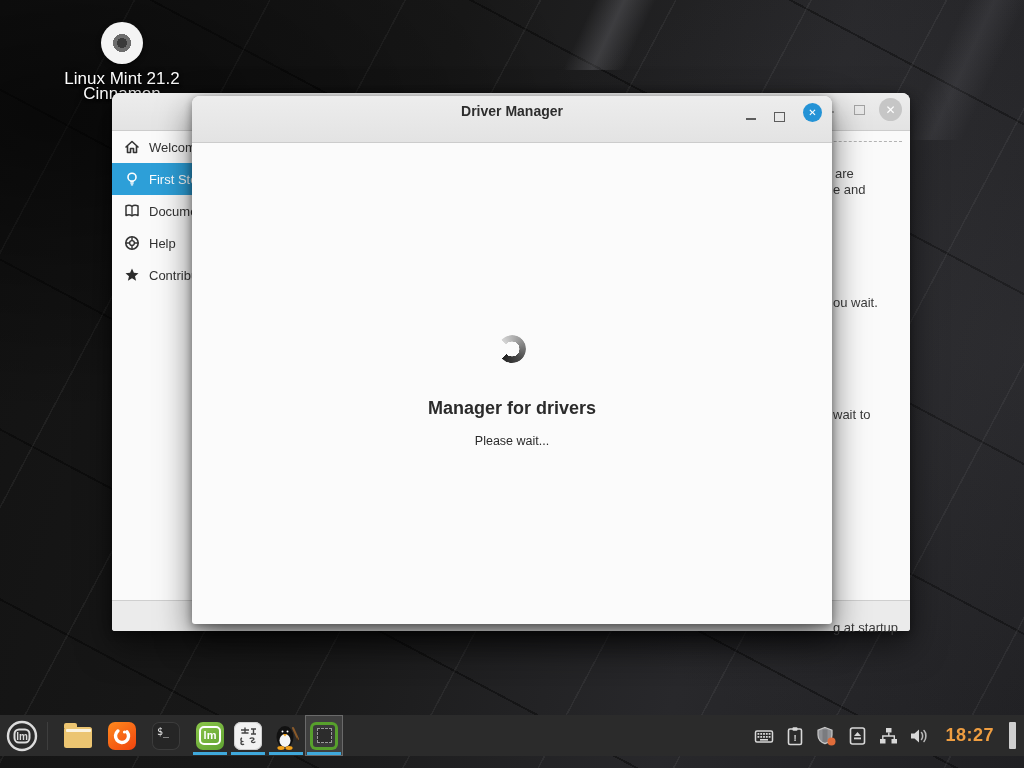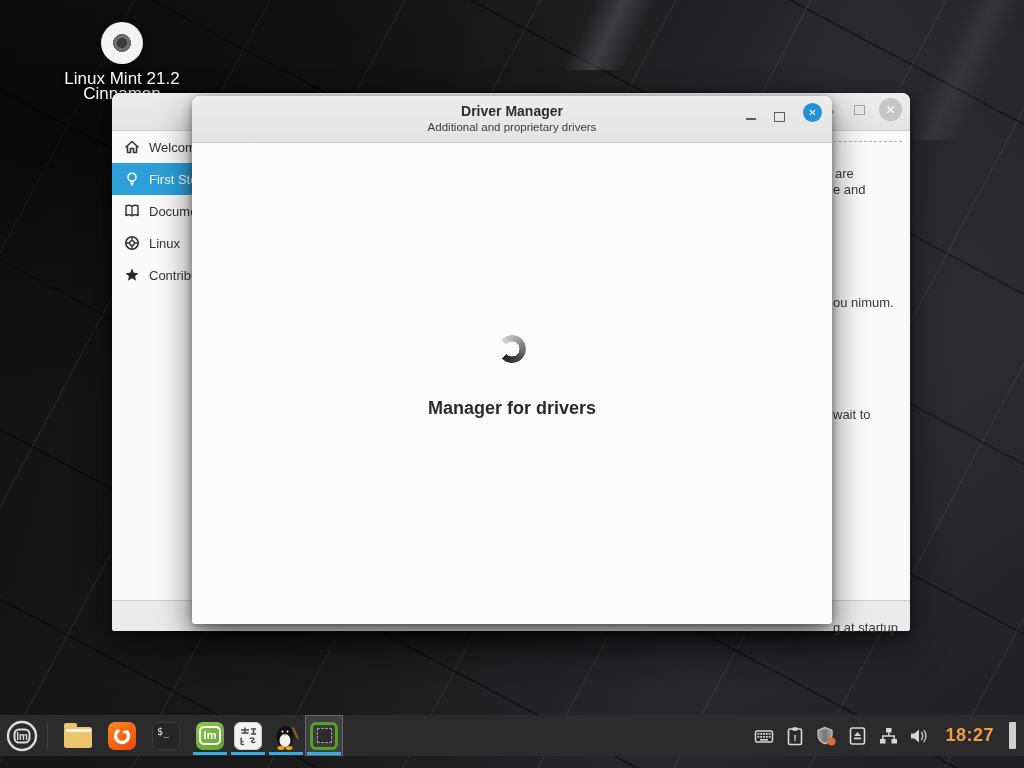--- a/index.html
+++ b/index.html
@@ -158,57 +158,57 @@
         <path d="M8 3.3 V12.8" stroke="#333" stroke-width="1.3"></path>
       </svg>
       <span>Documentation</span>
     </div>
     <div class="side-item">
       <svg width="16" height="16" viewBox="0 0 16 16">
         <circle cx="8" cy="8" r="6.2" fill="none" stroke="#333" stroke-width="1.6"></circle>
         <circle cx="8" cy="8" r="2.4" fill="none" stroke="#333" stroke-width="1.4"></circle>
         <path d="M8 1.8 V5.6 M8 10.4 V14.2 M1.8 8 H5.6 M10.4 8 H14.2" stroke="#333" stroke-width="1.4"></path>
       </svg>
-      <span>Linux</span>
+      <span>Help</span>
     </div>
     <div class="side-item">
       <svg width="16" height="16" viewBox="0 0 16 16">
         <path d="M8 1.5 L9.9 5.8 14.5 6.2 11 9.2 12.1 13.8 8 11.3 3.9 13.8 5 9.2 1.5 6.2 6.1 5.8 Z" fill="#2b2b2b"></path>
       </svg>
       <span>Contribute</span>
     </div>
   </div>
 
   <span class="frag" style="left:723px;top:73px;">are</span>
   <span class="frag" style="left:721px;top:89px;">e and</span>
-  <span class="frag" style="left:721px;top:202px;">ou nimum.</span>
+  <span class="frag" style="left:721px;top:202px;">ou wait.</span>
   <span class="frag" style="left:721px;top:314px;">wait to</span>
 
   <div class="welcome-footer">
     <span class="frag">g at startup</span>
   </div>
 </div>
 
 <div class="win" id="driver-window">
   <div class="titlebar">
     <div class="dm-title">Driver Manager</div>
-    <div class="dm-subtitle">Additional and proprietary drivers</div>
     <div class="tb-btn min">
         <div class="glyph-min"></div>
       </div>
     <div class="tb-btn max">
         <div class="glyph-max"></div>
       </div>
     <div class="tb-btn close">
         <div class="circle-close">✕</div>
       </div>
   </div>
   <div class="dm-body">
     <div class="spinner"></div>
     <div class="dm-heading">Manager for drivers</div>
+    <div class="dm-wait">Please wait...</div>
   </div>
 </div>
 
 <div class="taskbar">
   <div class="menu-btn">
     <svg width="32" height="32" viewBox="0 0 32 32">
       <circle cx="16" cy="16" r="14" fill="none" stroke="#dcdcdc" stroke-width="2.4"></circle>
       <rect x="8.5" y="9.5" width="15" height="13" rx="4.5" fill="none" stroke="#dcdcdc" stroke-width="2"></rect>
       <text x="16" y="20" text-anchor="middle" font-size="10" font-weight="bold" fill="#dcdcdc" font-family="Liberation Sans, sans-serif">lm</text>
     </svg>

